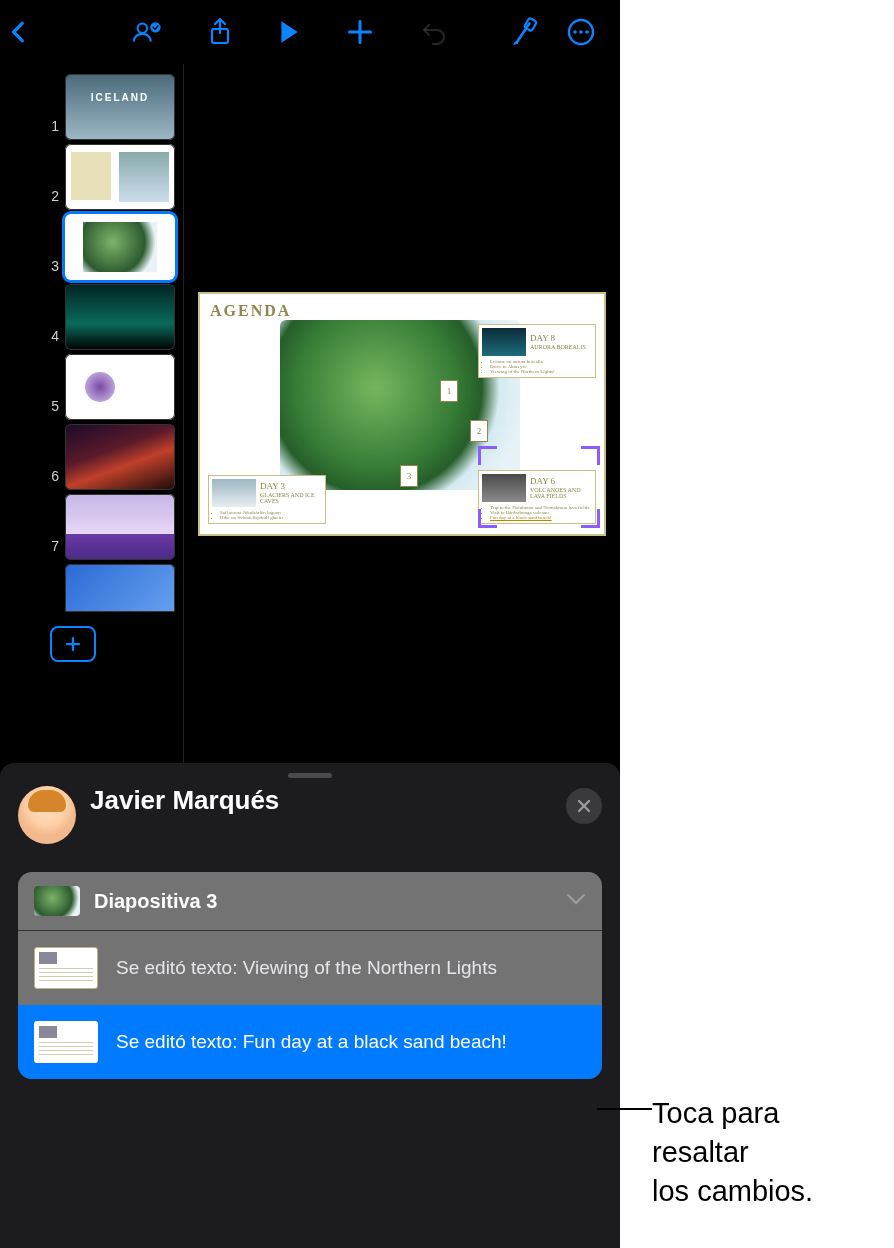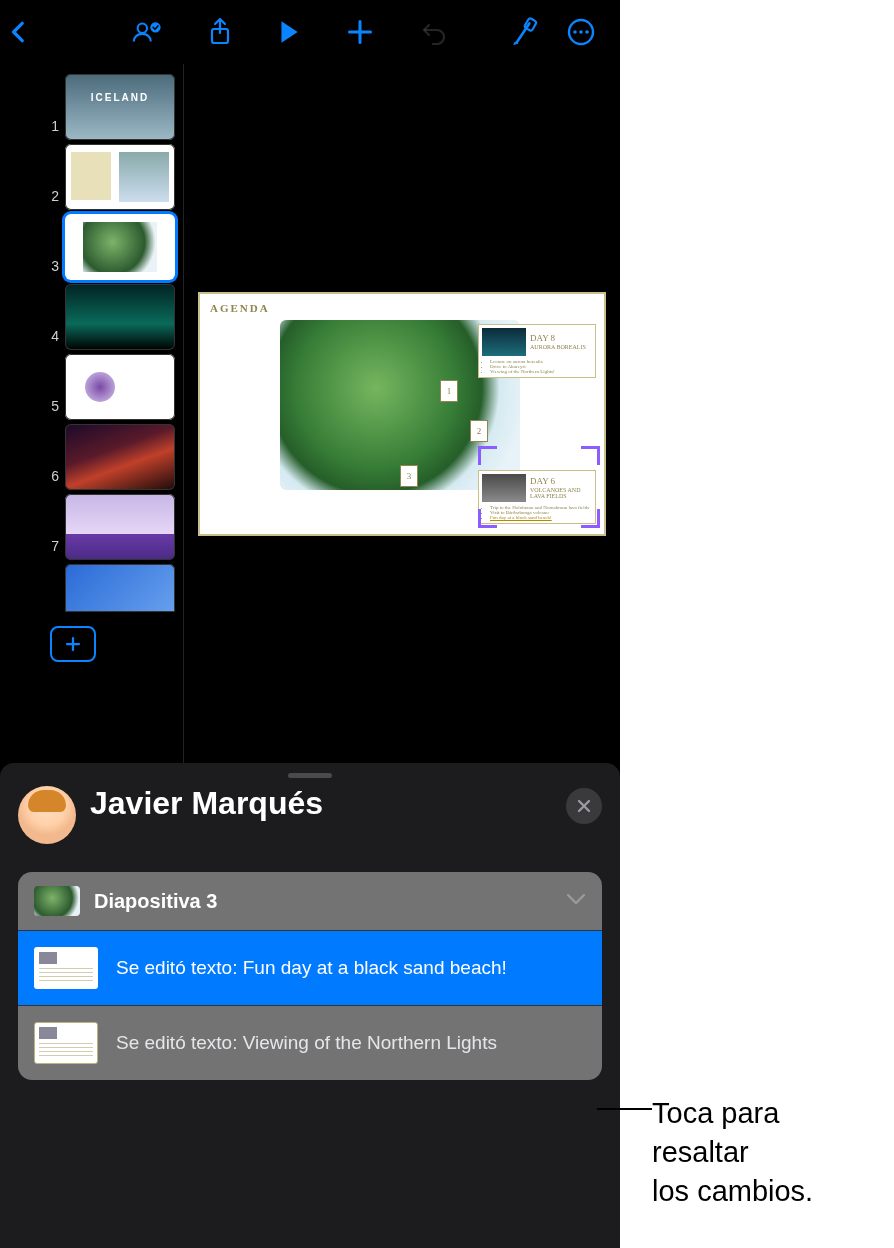--- a/index.html
+++ b/index.html
@@ -33,21 +33,21 @@
   .th{display:flex;align-items:flex-end;gap:6px;}
   .th .num{font-size:14px;color:#d0d0d3;padding-bottom:6px;}
   .slide-th{width:110px;height:66px;border-radius:6px;background:#fff;box-shadow:0 0 0 1px #333 inset;overflow:hidden;position:relative;}
   .th.sel .slide-th{box-shadow:0 0 0 3px var(--blue);}
   .slide-th.last{border-radius:6px 6px 0 0;height:48px;}
   .addslide{margin-top:10px;width:42px;height:32px;border:2px solid var(--accent);border-radius:8px;display:flex;align-items:center;justify-content:center;color:var(--accent);align-self:center;margin-right:30px;}
   .canvas{flex:1;display:flex;align-items:flex-start;justify-content:center;padding-top:228px;}
 
   
   .slide{width:404px;height:240px;background:#fff;border:2px solid var(--slide-border);position:relative;font-family:Georgia,serif;}
-  .slide .title{position:absolute;left:10px;top:8px;font-size:11px;letter-spacing:2px;color:var(--olive);font-weight:600;}
+  .slide .title{position:absolute;left:10px;top:8px;font-size:16px;letter-spacing:2px;color:var(--olive);font-weight:600;}
   .map{position:absolute;left:80px;top:26px;width:240px;height:170px;border-radius:6px;overflow:hidden;}
   .mapfill{position:absolute;inset:0;background:radial-gradient(circle at 40% 40%,#7db36a 0%,#3f7a3f 45%,#2c5b2f 60%,#d8e9ef 70%,#e9f3f7 85%);filter:saturate(1.2);}
   .mapnum{position:absolute;width:16px;height:20px;background:#fff;border:1px solid var(--olive);color:var(--olive);font-size:9px;display:flex;align-items:center;justify-content:center;}
   .mapnum.n1{left:160px;top:60px;}
   .mapnum.n2{left:190px;top:100px;}
   .mapnum.n3{left:120px;top:145px;}
 
   .card{position:absolute;width:110px;border:1px solid var(--slide-border);background:#fff;padding:3px;}
   .card .hdr{display:flex;gap:4px;align-items:center;}
   .card .ph{width:44px;height:28px;background:#88a;flex:0 0 44px;}
@@ -69,21 +69,21 @@
   .corners .tr{right:0;top:0;border-left:none;border-bottom:none;}
   .corners .bl{left:0;bottom:0;border-right:none;border-top:none;}
   .corners .br{right:0;bottom:0;border-left:none;border-top:none;}
 
   
   .sheet{position:absolute;left:0;right:0;bottom:0;height:485px;background:var(--panel);border-top-left-radius:14px;border-top-right-radius:14px;padding:10px 18px 0 18px;box-sizing:border-box;}
   .grab{width:44px;height:5px;border-radius:3px;background:#4a4a4c;margin:0 auto 8px auto;}
   .act-head{display:flex;align-items:flex-start;gap:14px;position:relative;}
   .avatar{width:58px;height:58px;border-radius:50%;background:radial-gradient(circle at 50% 35%,#ffe0c2 0%,#ffd0a8 40%,#f2b98e 60%);position:relative;overflow:hidden;flex:0 0 58px;}
   .avatar::after{content:"";position:absolute;left:10px;right:10px;top:4px;height:22px;background:#d6862a;border-radius:20px 20px 8px 8px;}
-  .act-name{font-size:32px;font-weight:700;color:#fff;line-height:1.1;}
+  .act-name{font-size:26px;font-weight:700;color:#fff;line-height:1.1;}
   .act-sub{font-size:18px;color:var(--muted);margin-top:2px;}
   .dot{padding:0 6px;}
   .closebtn{position:absolute;right:0;top:2px;width:36px;height:36px;background:#3a3a3c;border-radius:50%;display:flex;align-items:center;justify-content:center;color:#9a9a9f;}
 
   .act-card{margin-top:28px;background:#737373;border-radius:14px;overflow:hidden;}
   .ac-head{display:flex;align-items:center;gap:14px;padding:14px 16px;border-bottom:1px solid #333;}
   .ac-th{width:46px;height:30px;border-radius:4px;background:#fff;flex:0 0 46px;overflow:hidden;}
   .ac-title{font-size:20px;font-weight:600;color:#fff;flex:1;}
   .chev{color:#9a9a9f;}
 
@@ -243,20 +243,33 @@
                    <div class="sub">AURORA BOREALIS</div>
                 </div>
               </div>
             <ul>
               <li>Lecture on aurora borealis</li>
               <li>Drive to Akureyri</li>
               <li>Viewing of the Northern Lights!</li>
             </ul>
           </div>
 
+          <div class="card d3">
+            <div class="hdr">
+                <div class="ph"></div>
+              <div>
+                  <div class="ttl">DAY 3</div>
+                   <div class="sub">GLACIERS AND ICE CAVES</div>
+                </div>
+              </div>
+            <ul>
+              <li>Sail across Jökulsárlón lagoon</li>
+              <li>Hike on Svínafellsjökull glacier</li>
+            </ul>
+          </div>
 
           <div class="card d2">
             <div class="hdr">
                 <div class="ph"></div>
               <div>
                   <div class="ttl">DAY 6</div>
                    <div class="sub">VOLCANOES AND LAVA FIELDS</div>
                 </div>
               </div>
             <ul>
@@ -294,27 +307,27 @@
           <div class="ac-th">
               <div class="mapth"></div>
             </div>
           <div class="ac-title">Diapositiva 3</div>
           <span class="chev">
             <svg width="20" height="14" viewBox="0 0 20 12">
                 <path d="M2 2l8 8 8-8" stroke="currentColor" stroke-width="2.4" fill="none" stroke-linecap="round"></path>
               </svg>
           </span>
         </div>
+        <div class="ac-row">
+          <div class="mini"></div>
+          <div class="txt">Se editó texto: Viewing of the Northern Lights</div>
+        </div>
         <div class="ac-row sel">
           <div class="mini"></div>
           <div class="txt">Se editó texto: Fun day at a black sand beach!</div>
-        </div>
-        <div class="ac-row">
-          <div class="mini"></div>
-          <div class="txt">Se editó texto: Viewing of the Northern Lights</div>
         </div>
       </div>
     </div>
   </div>
 
   <div class="leader"></div>
   <div class="callout">
     <span>Toca para resaltar</span><br><span>los cambios.</span>
   </div>
 </div>

